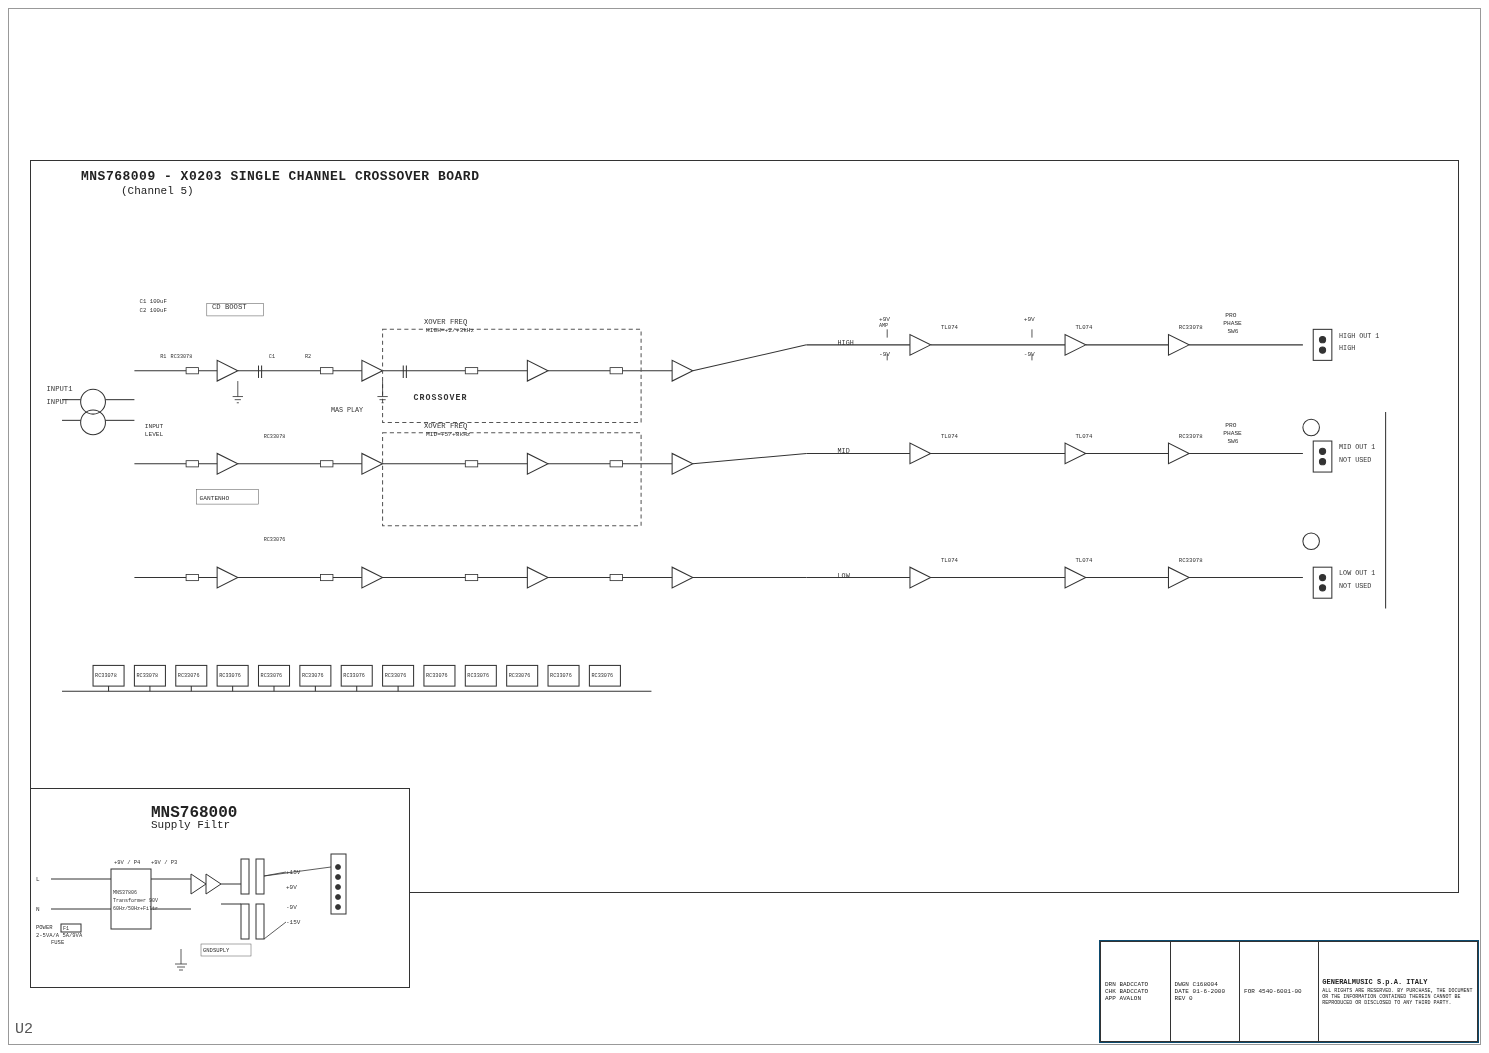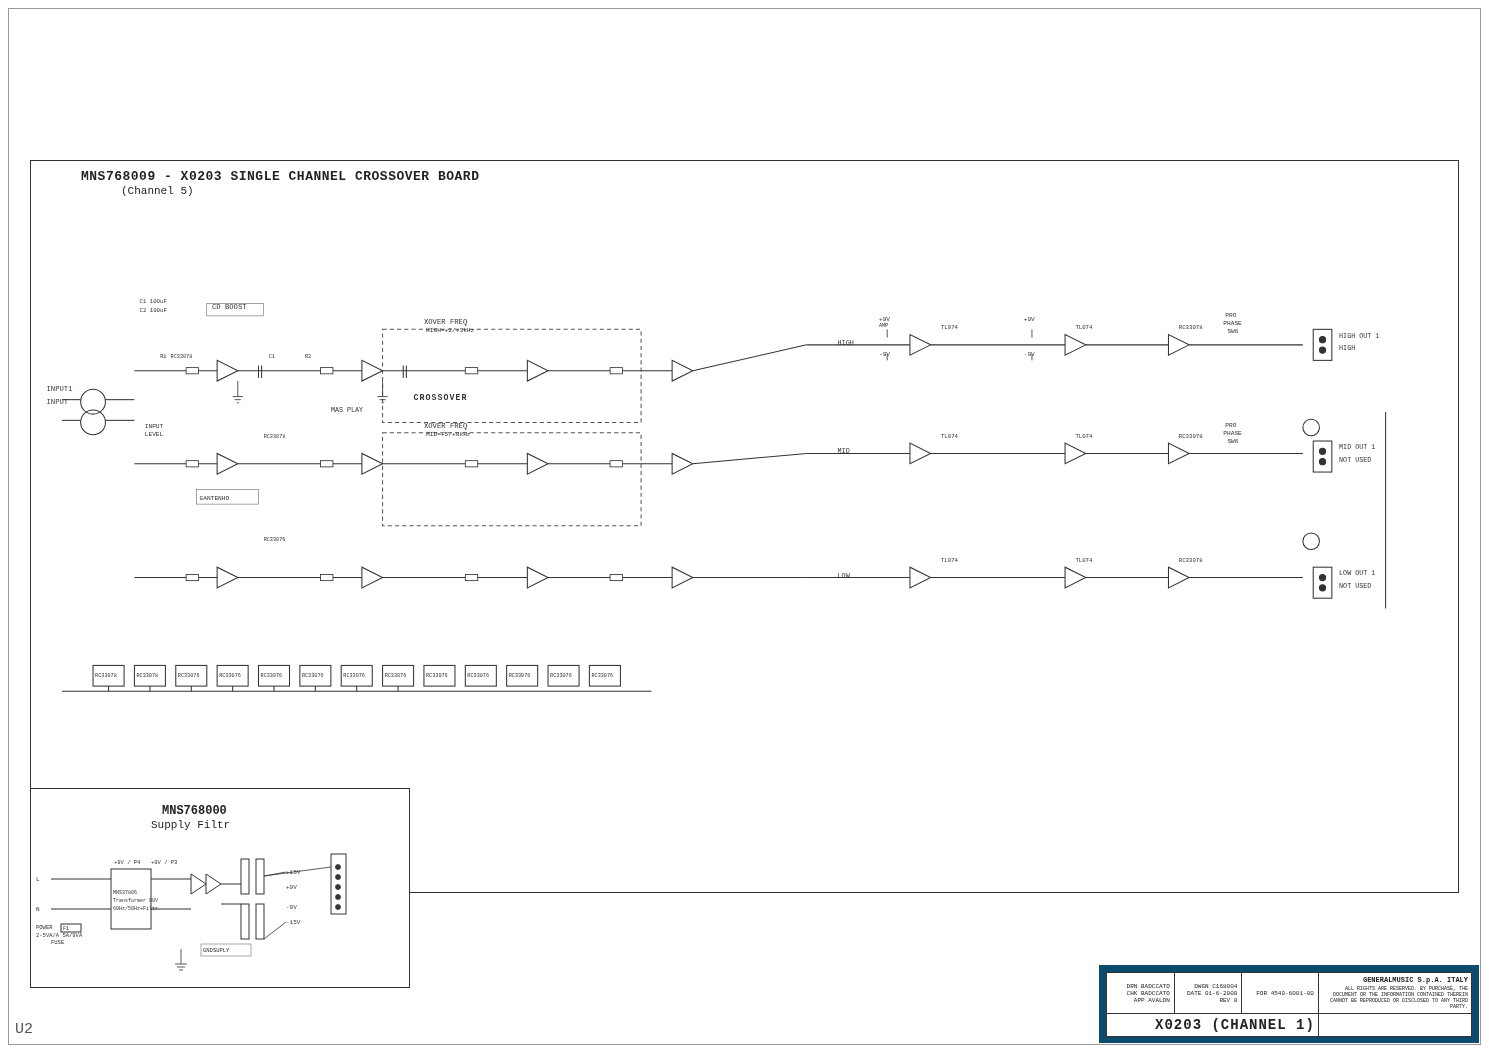--- a/index.html
+++ b/index.html
@@ -10,21 +10,20 @@
       overflow: hidden;
       font-family: 'Courier New', monospace;
     }
     .page {
       width: 1489px;
       height: 1053px;
       background: #ffffff;
       position: relative;
       display: flex;
       flex-direction: column;
-      text-align: right;
     }
     
     .schematic-area {
       position: absolute;
       top: 160px;
       left: 30px;
       right: 30px;
       bottom: 160px;
       border: 1.5px solid #333;
       background: #fff;
@@ -61,40 +60,39 @@
       left: 30px;
       width: 380px;
       height: 200px;
       border: 1.5px solid #333;
       background: #fff;
     }
     .supply-title {
       position: absolute;
       top: 15px;
       left: 120px;
-      font-size: 12px;
+      font-size: 16px;
       font-weight: bold;
       color: #222;
-      margin-left: 11px;
     }
     .supply-subtitle {
       position: absolute;
       top: 30px;
       left: 120px;
       font-size: 11px;
       color: #222;
     }
     
     .title-block {
       position: absolute;
       bottom: 10px;
       right: 10px;
-      border: 7px solid #0c4a6e;
+      border: 1px solid #0c4a6e;
       width: 380px;
-      height: 78px;
+      height: 103px;
       background: #fff;
       font-size: 7px;
       color: #222;
     }
     .title-block table {
       width: 100%;
       height: 100%;
       border-collapse: collapse;
     }
     .title-block td {
@@ -466,23 +464,17 @@
           <div style="font-size:6px;">REV <span>0</span></div>
         </td>
         <td style="width:80px;">
           <div style="font-size:6px;">FOR <span>4540-6001-00</span></div>
         </td>
         <td style="width:160px; padding:3px;">
           <div class="company" style="font-size:7px;font-weight:bold;margin-bottom:2px;">GENERALMUSIC S.p.A. ITALY</div>
           <div style="font-size:5px; line-height:1.2;">ALL RIGHTS ARE RESERVED. BY PURCHASE, THE DOCUMENT OR THE INFORMATION CONTAINED THEREIN CANNOT BE REPRODUCED OR DISCLOSED TO ANY THIRD PARTY.</div>
         </td>
       </tr>
-      <tr>
-        <td colspan="3" style="padding:3px;">
-          <div class="big-text" style="font-size:14px;font-weight:bold;letter-spacing:1px;">X0203 (CHANNEL 1)</div>
-        </td>
-        <td></td>
-      </tr>
     </tbody>
       </table>
   </div>
 
 </div>
 
 </body></html>

